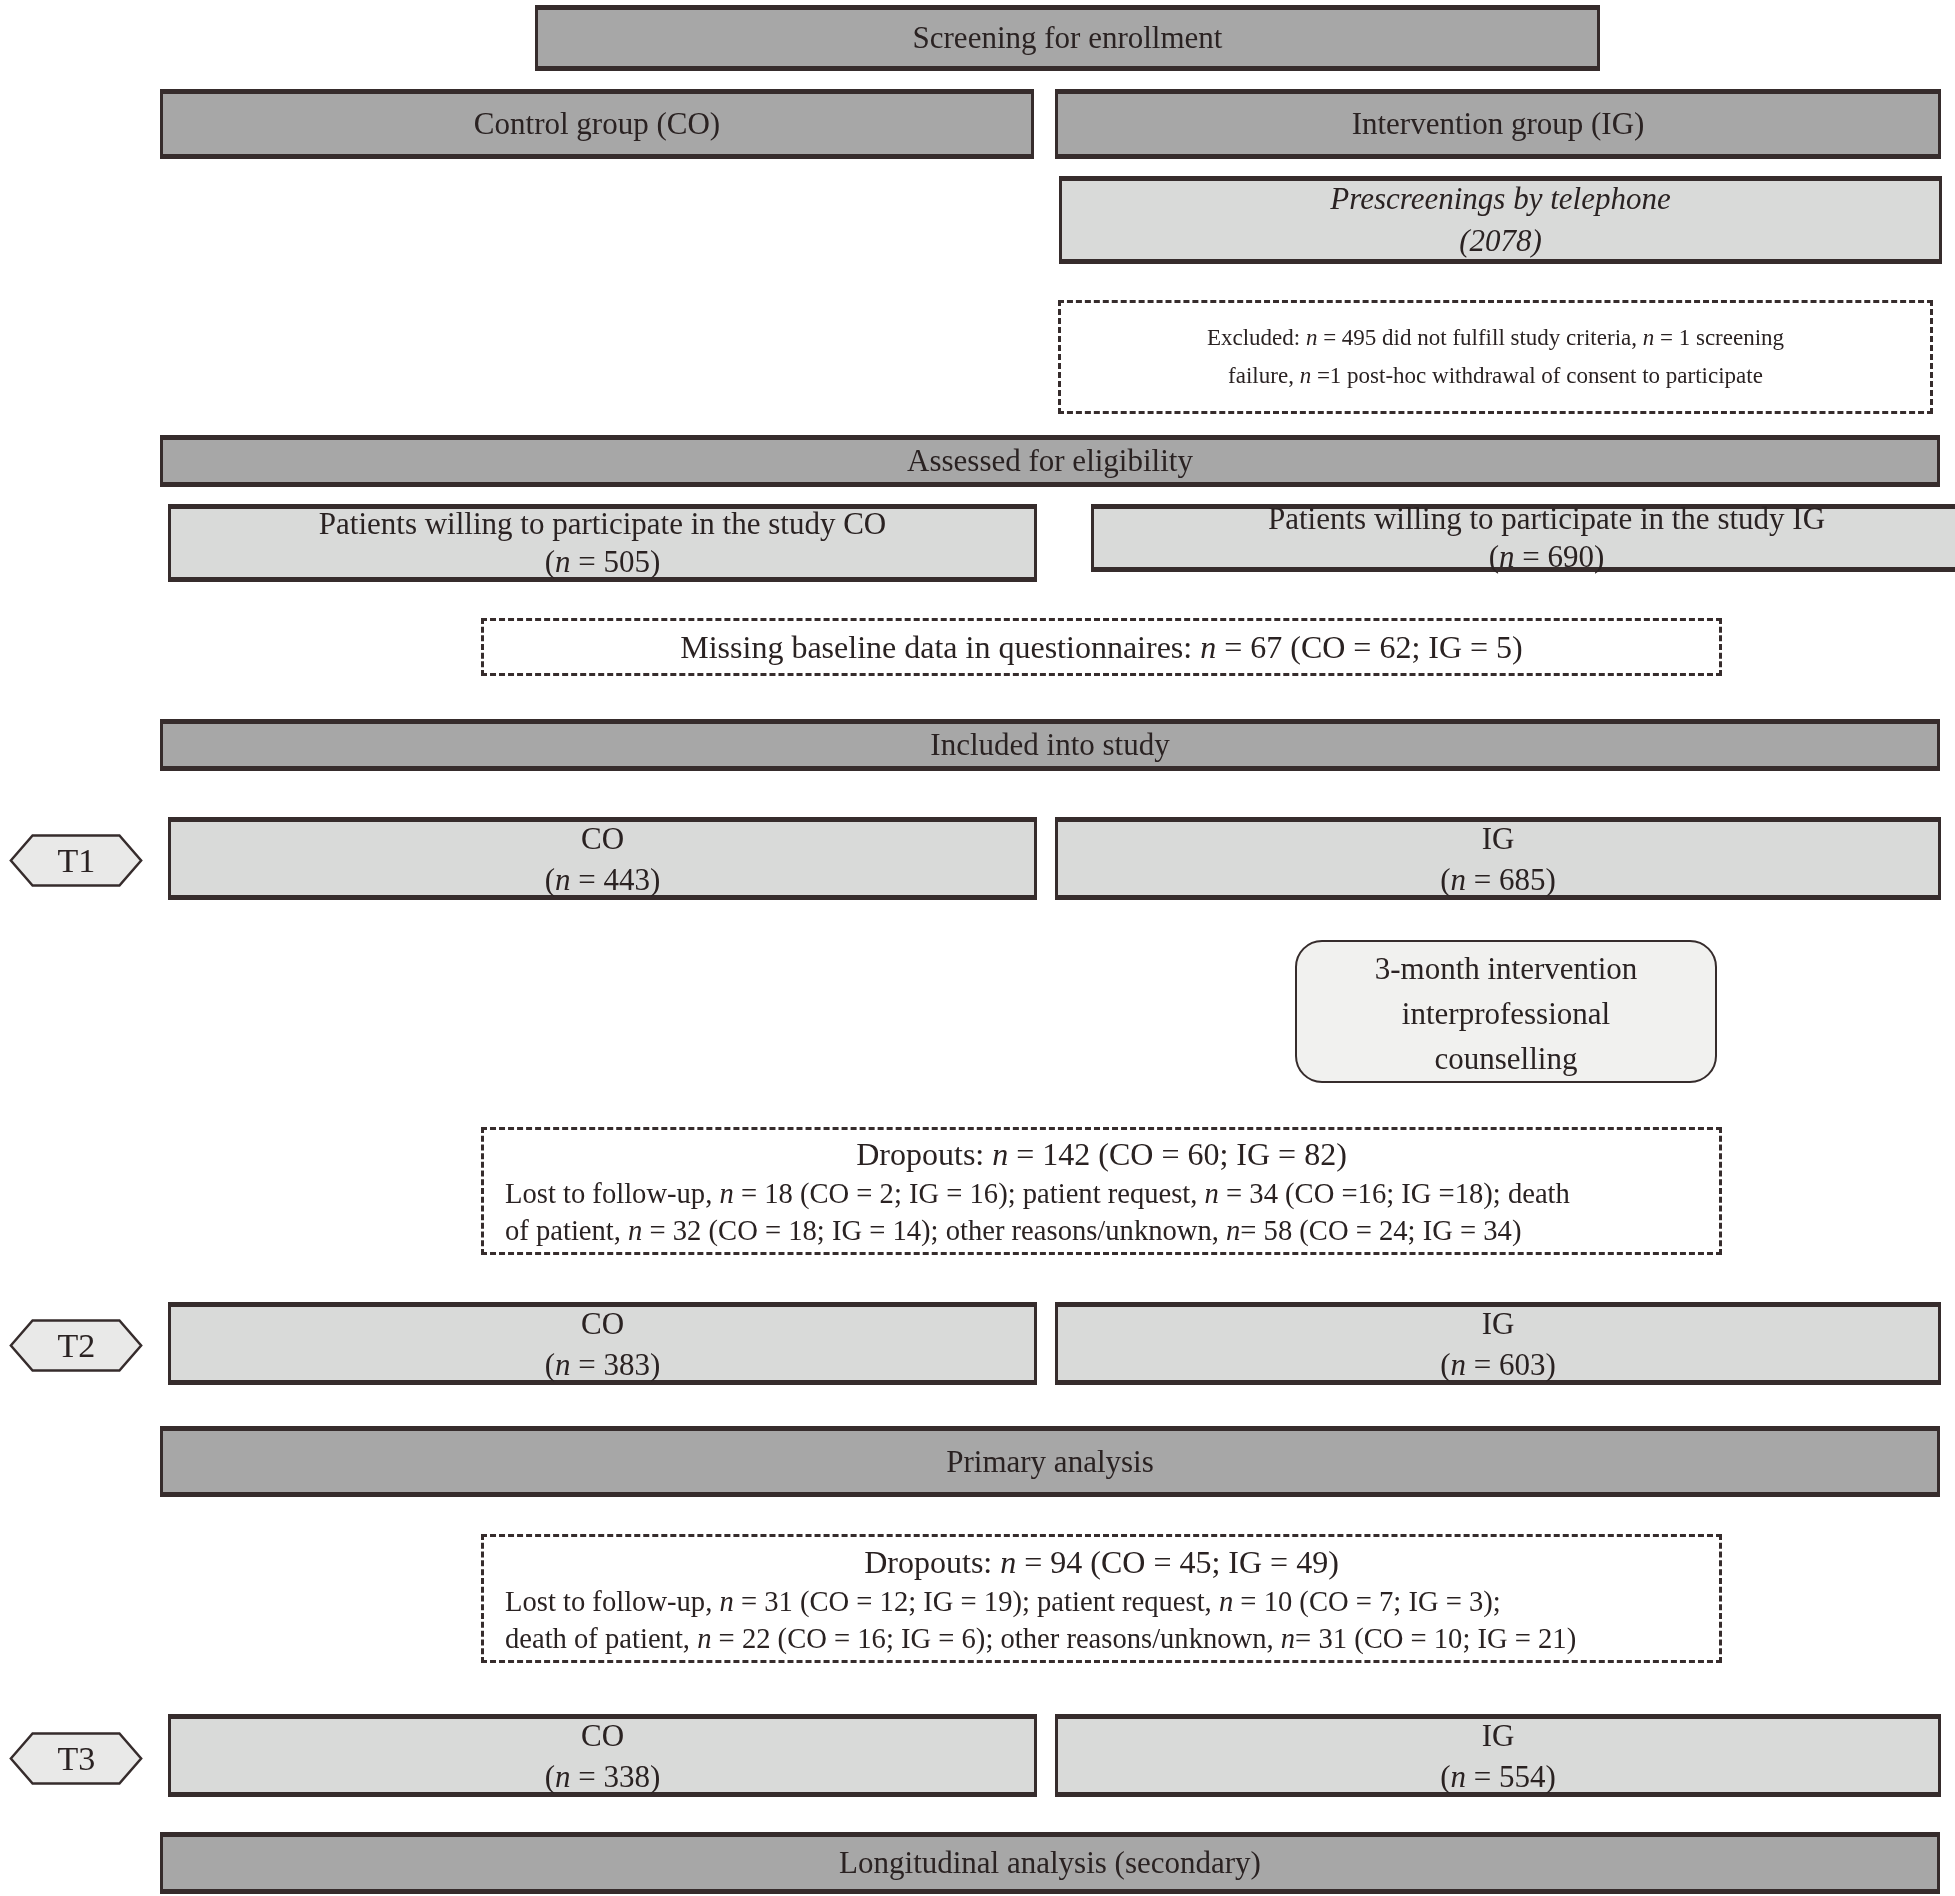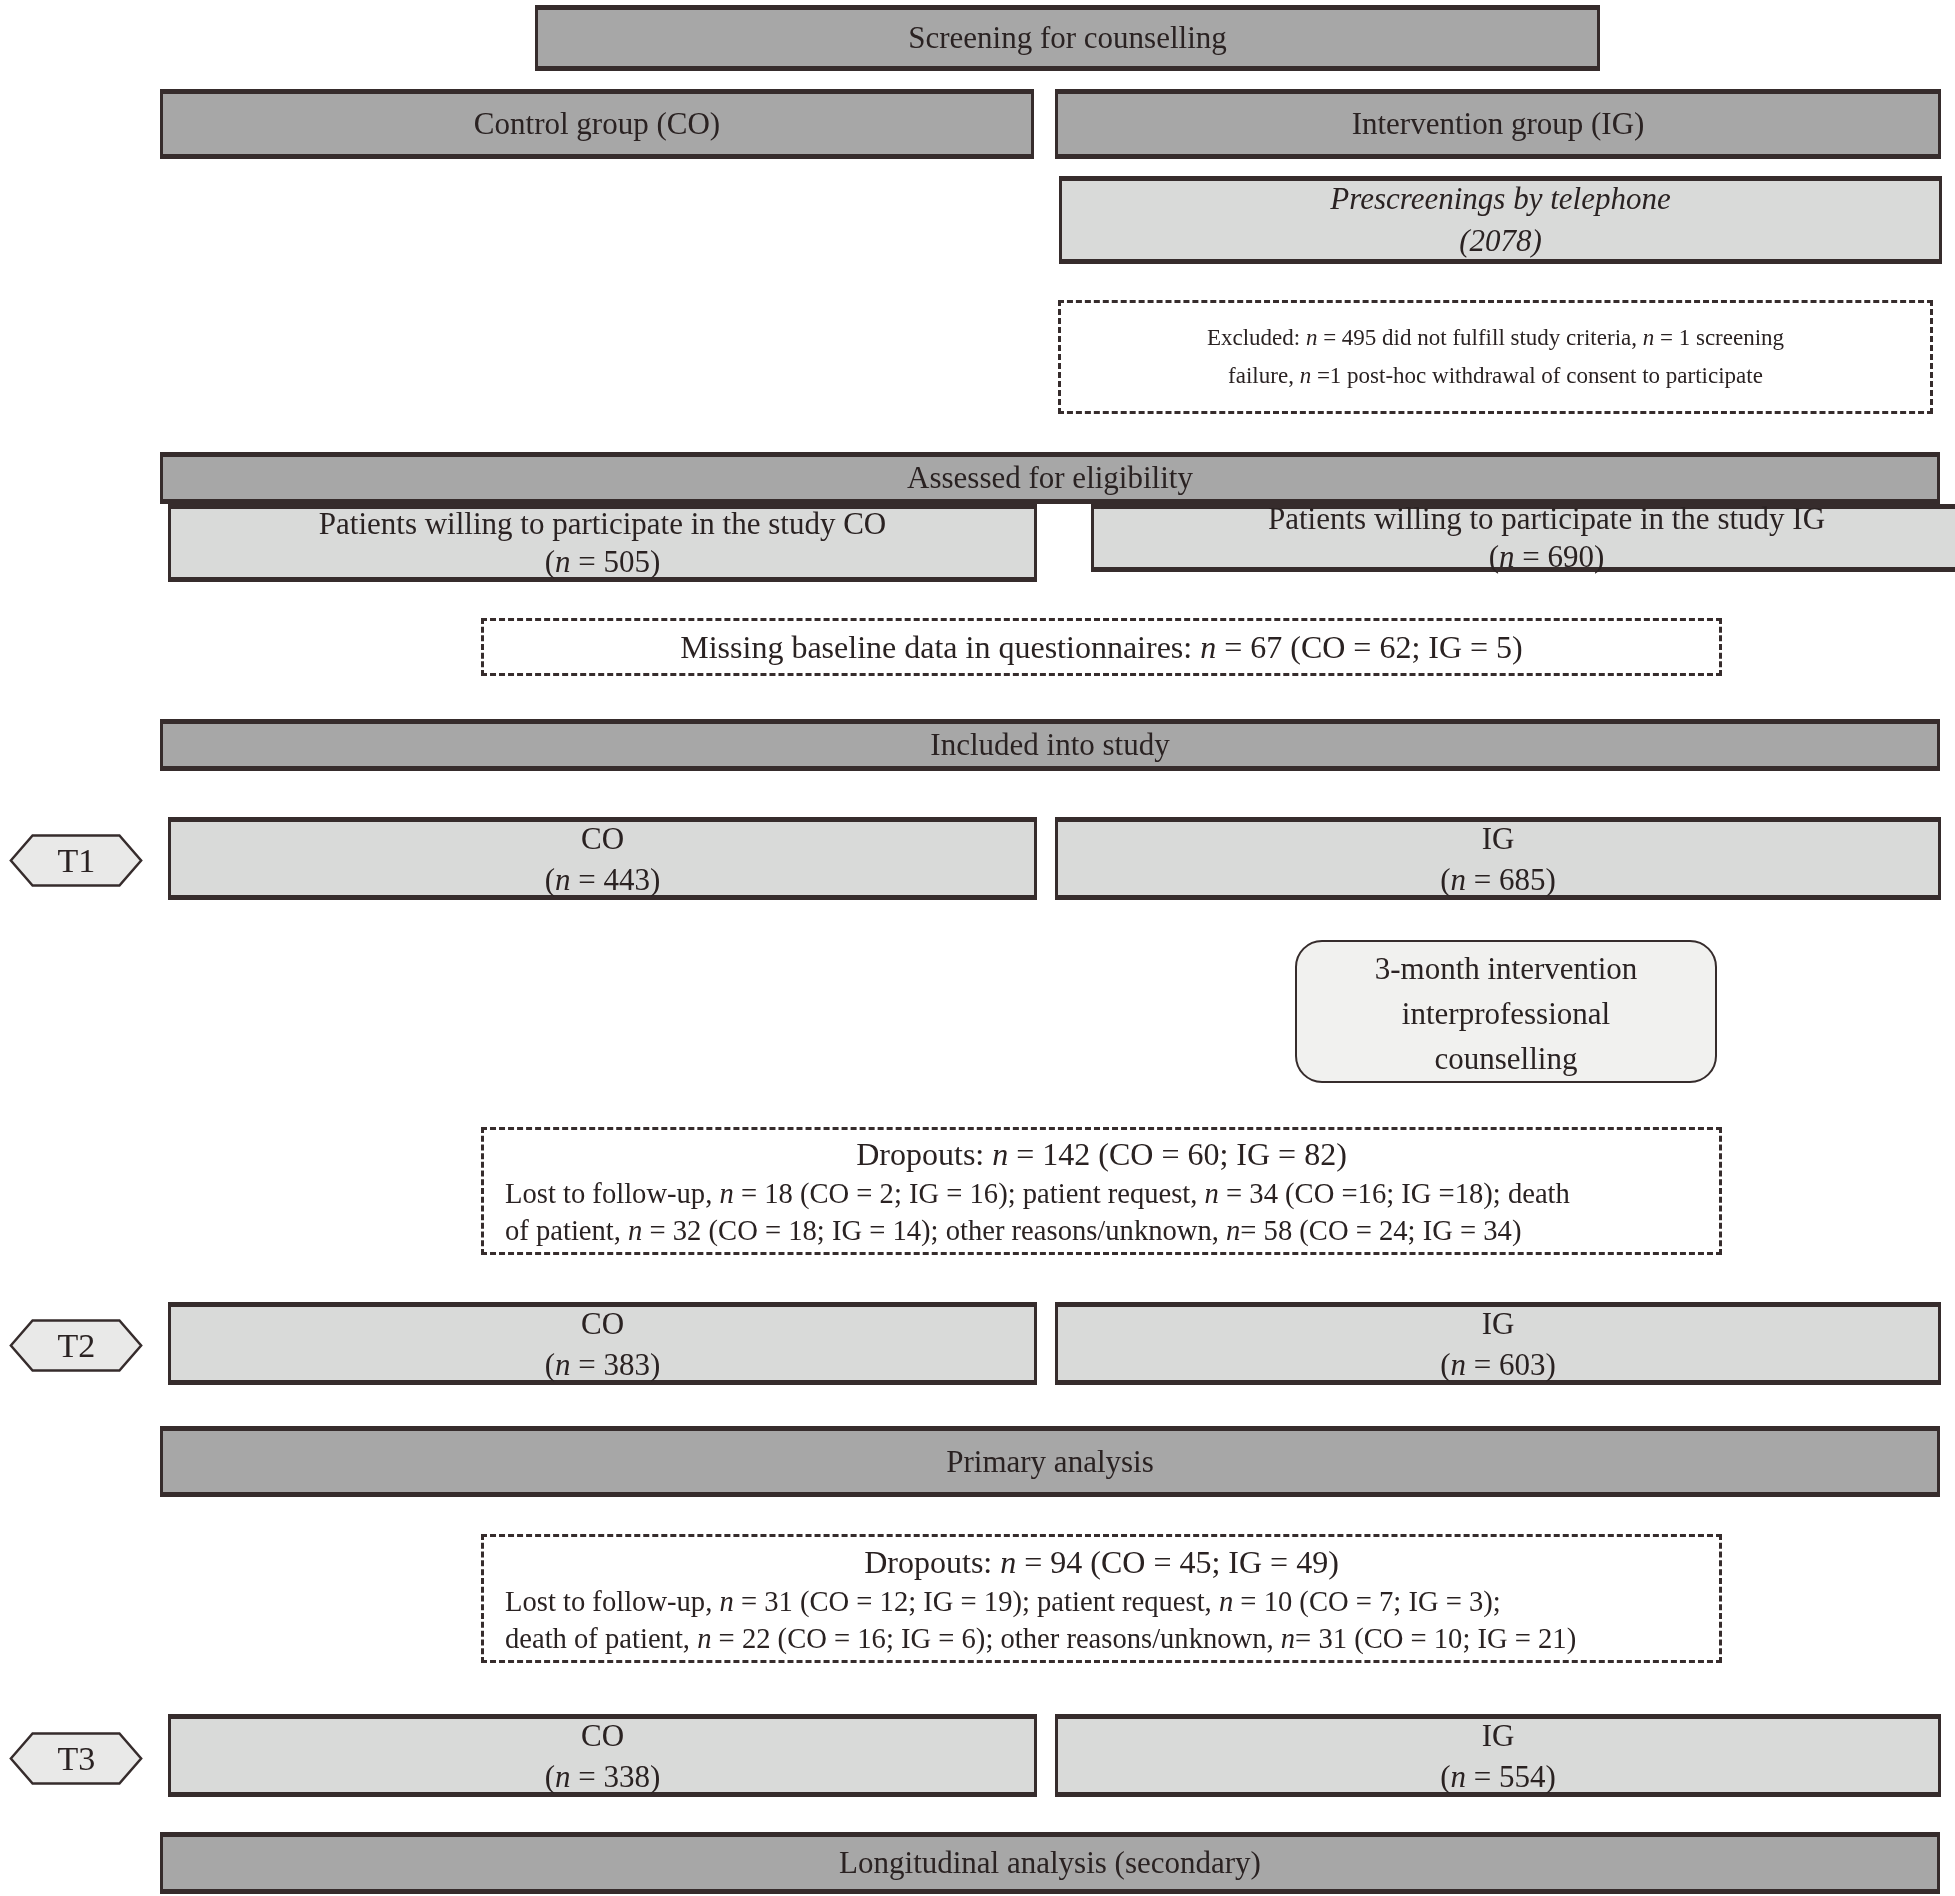--- a/index.html
+++ b/index.html
@@ -68,41 +68,41 @@
     font-size:34px;
   }
   i{font-style:italic;}
 </style>
 </head>
 <body>
 
 <div class="canvas">
 
   <div class="node hdr" style="left:535px;top:5px;width:1065px;height:66px;">
-    <div>Screening for counselling</div>
+    <div>Screening for enrollment</div>
   </div>
 
   <div class="node hdr" style="left:160px;top:89px;width:874px;height:70px;">
     <div>Control group (CO)</div>
   </div>
   <div class="node hdr" style="left:1055px;top:89px;width:886px;height:70px;">
     <div>Intervention group (IG)</div>
   </div>
 
   <div class="node box presc" style="left:1059px;top:176px;width:883px;height:88px;">
     <div>Prescreenings by telephone</div>
     <div>(2078)</div>
   </div>
 
   <div class="node dash" style="left:1058px;top:300px;width:875px;height:114px;">
     <div class="bodyline">Excluded: <i>n</i> = 495 did not fulfill study criteria, <i>n</i> = 1 screening</div>
     <div class="bodyline">failure, <i>n</i> =1 post-hoc withdrawal of consent to participate</div>
   </div>
 
-  <div class="node hdr" style="left:160px;top:452px;width:1780px;height:52px;">
+  <div class="node hdr" style="left:160px;top:435px;width:1780px;height:52px;">
     <div>Assessed for eligibility</div>
   </div>
 
   <div class="node box willing" style="left:168px;top:504px;width:869px;height:78px;">
     <div>Patients willing to participate in the study CO</div>
     <div>(<i>n</i> = 505)</div>
   </div>
   <div class="node box willing" style="left:1091px;top:504px;width:883px;height:68px;padding-left:28px;">
     <div>Patients willing to participate in the study IG</div>
     <div>(<i>n</i> = 690)</div>

